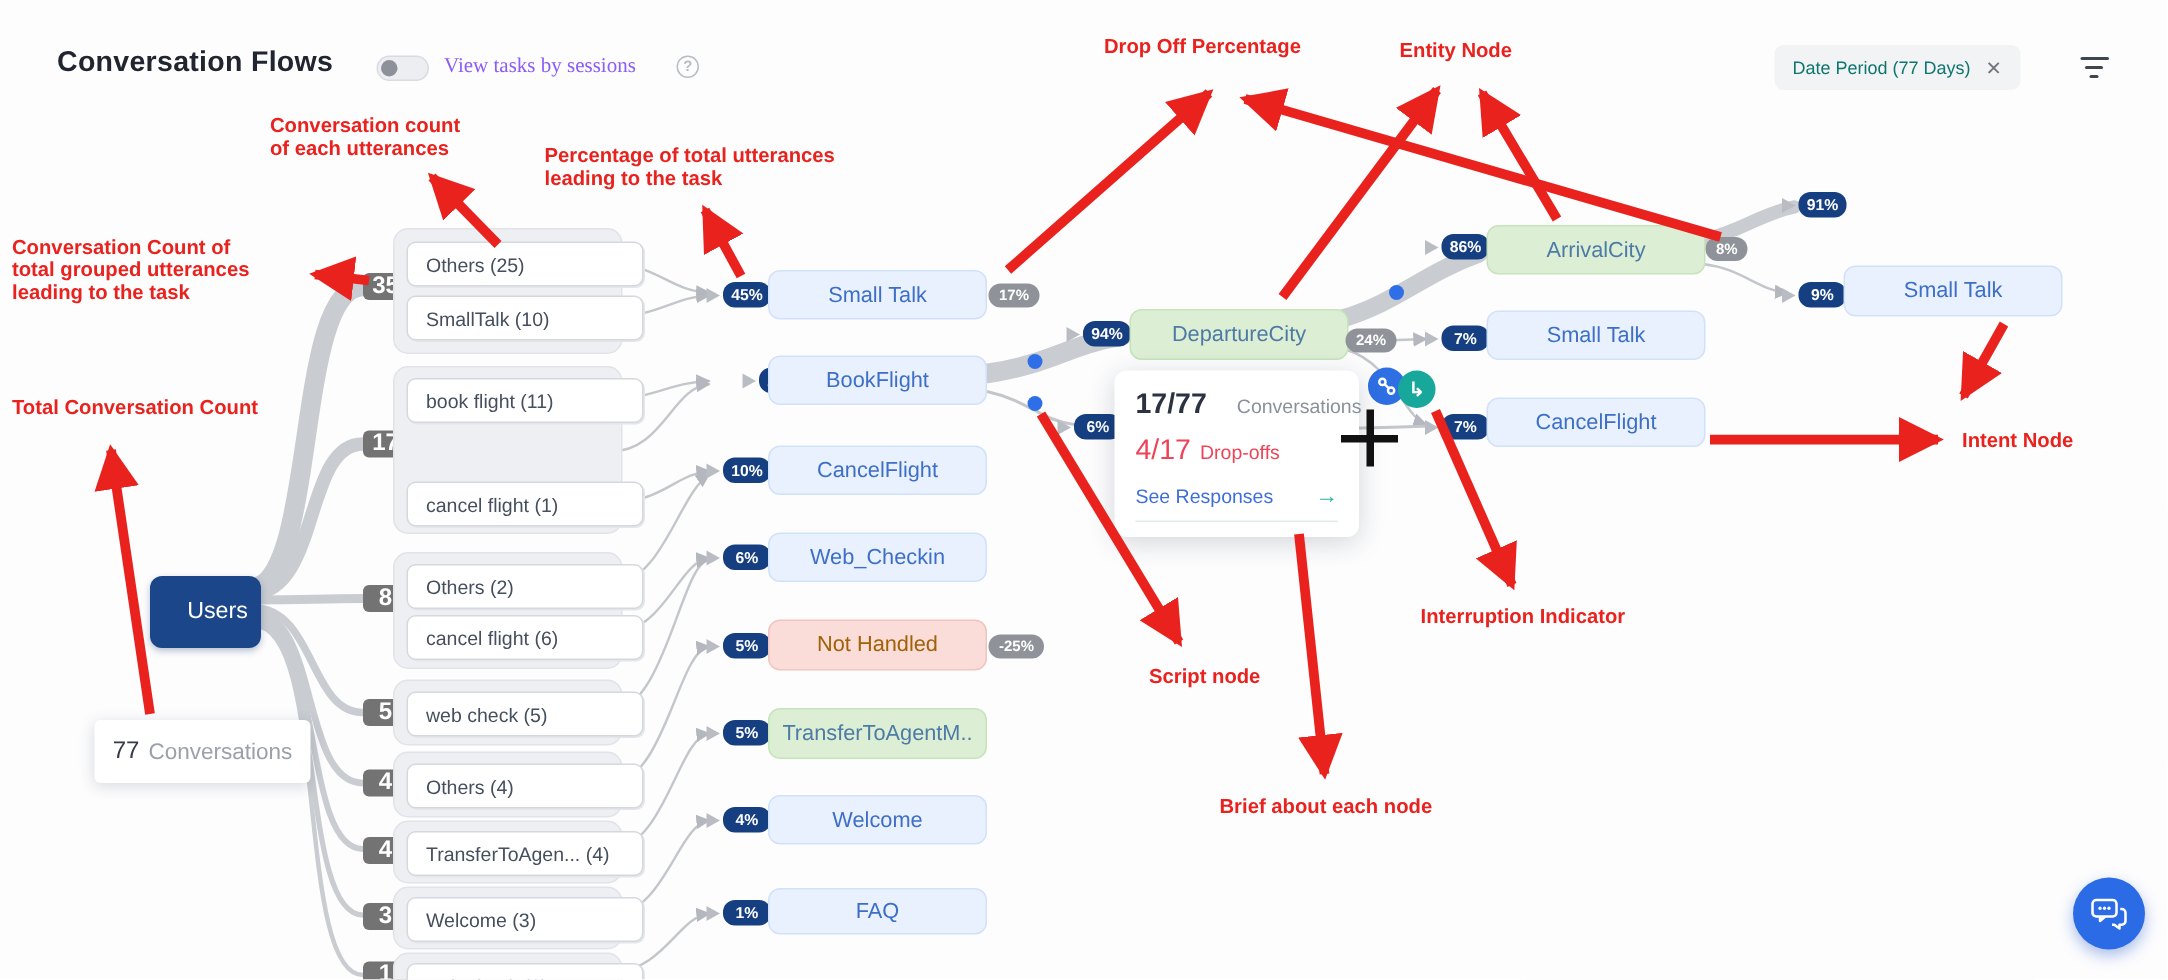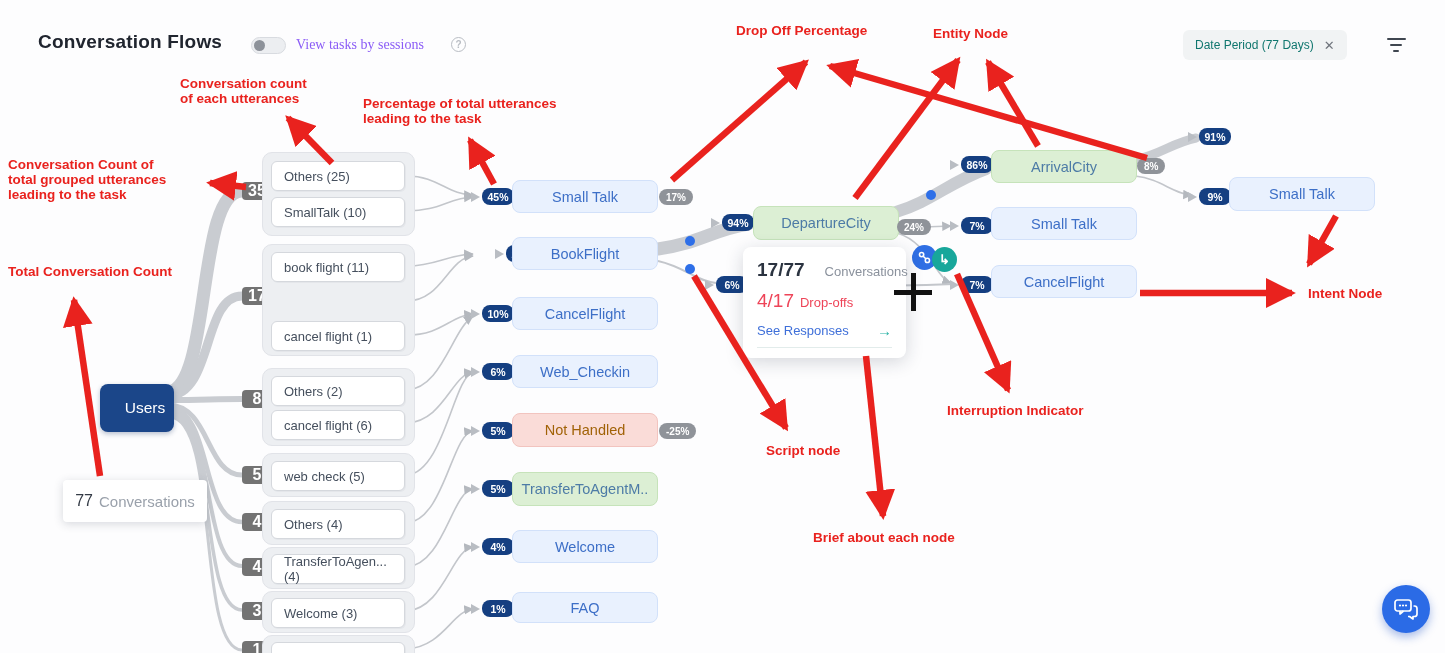--- a/index.html
+++ b/index.html
@@ -31,21 +31,21 @@
   .drop-badge { background:#8f9399; color:#fff; font-size:10px; font-weight:bold; border-radius:8px;
     height:16px; padding:0 7px; display:flex; align-items:center; justify-content:center; }
   .flow-node { border-radius:8px; display:flex; align-items:center; justify-content:center;
     font-size:14.5px; width:146px; height:33px; }
   .node-blue  { background:#e9f1fe; border:1px solid #d2e1fa; color:#3d6fc7; }
   .node-green { background:#dcefd4; border:1px solid #c6e3ba; color:#4d7ba6; }
   .node-red   { background:#fadcd8; border:1px solid #f2c4bf; color:#a16207; }
   .root-node { background:#1b4689; color:#fff; border-radius:8px; font-size:15.5px;
     display:flex; align-items:center; justify-content:center; box-shadow:0 2px 5px rgba(20,50,100,.3); }
   .group-box { background:#edeff2; border:1px solid #e1e3e8; border-radius:10px; }
-  .utt-box { position:absolute; left:8px; width:134px; height:30px; background:#fff; border:1px solid #d5d8dd;
+  .utt-box { position:absolute; left:8px; width:158px; height:30px; background:#fff; border:1px solid #d5d8dd;
     border-radius:6px; display:flex; align-items:center; padding-left:12px; font-size:13px; color:#454f5d;
     box-shadow:1px 1px 0 #e4e6ea; }
   .total-card { background:#fff; border-radius:4px; box-shadow:0 2px 10px rgba(40,50,70,.18);
     display:flex; align-items:center; justify-content:center; gap:6px; }
   .total-count { font-size:16px; color:#343b46; }
   .total-label { font-size:15px; color:#9aa1ab; }
   
   .tooltip-card { background:#fff; border-radius:8px; box-shadow:0 4px 18px rgba(30,40,60,.18); padding:12px 14px 8px; }
   .tt-row1 { display:flex; align-items:baseline;gap:20px; }
   .tt-big { font-size:19px; font-weight:bold; color:#2b3340; }

